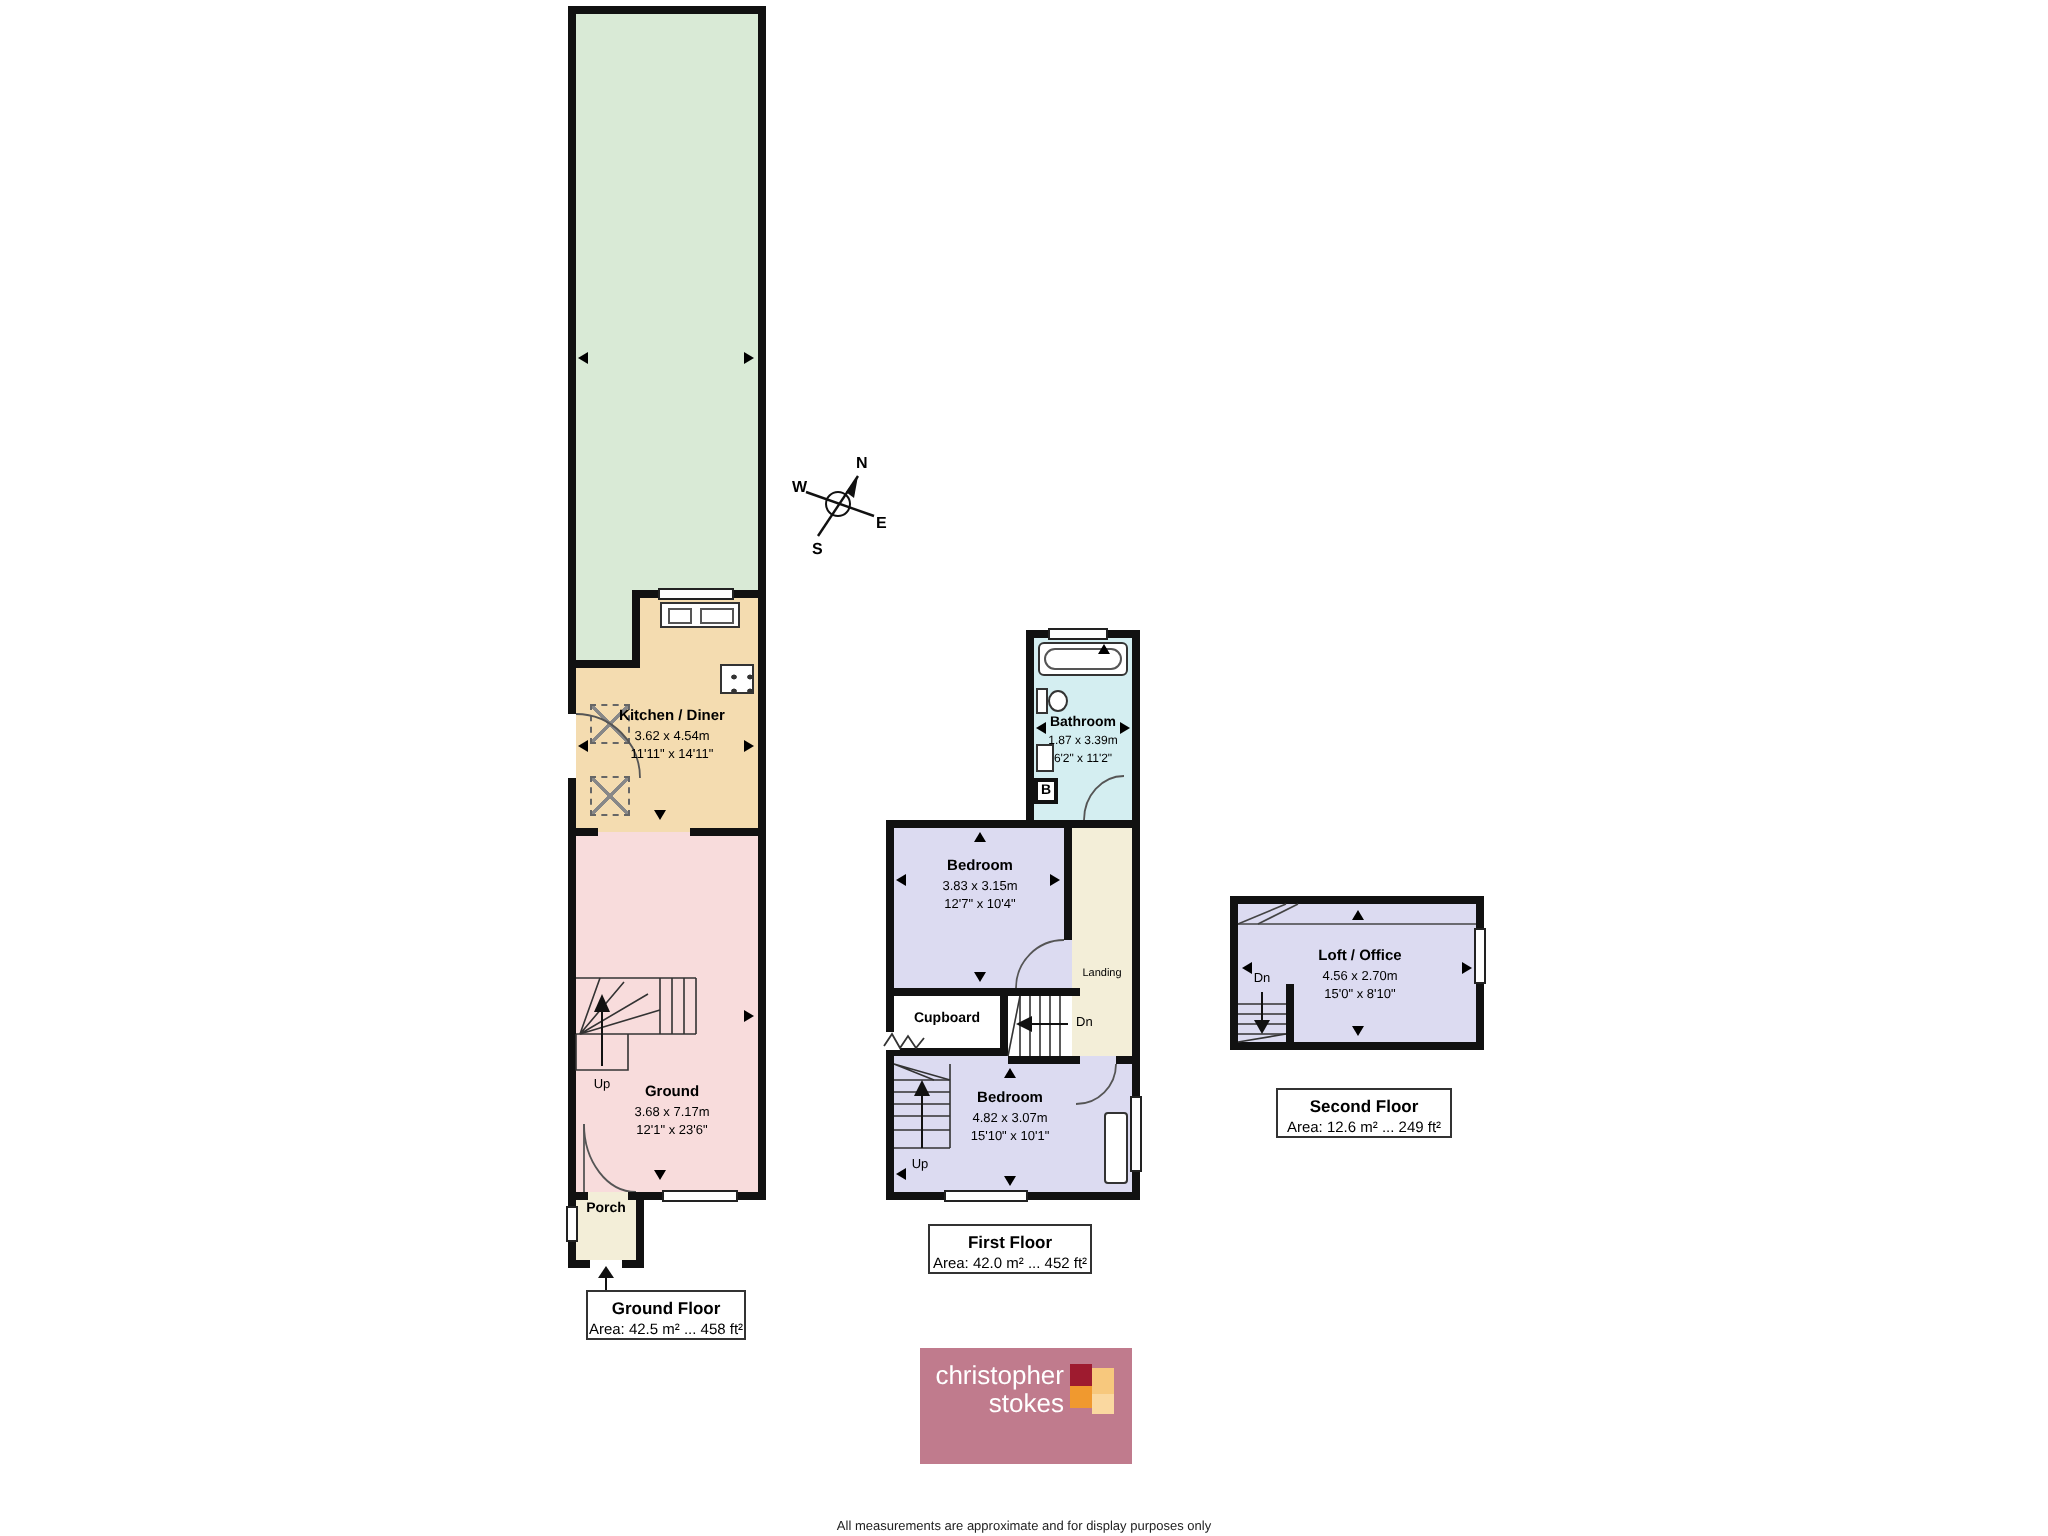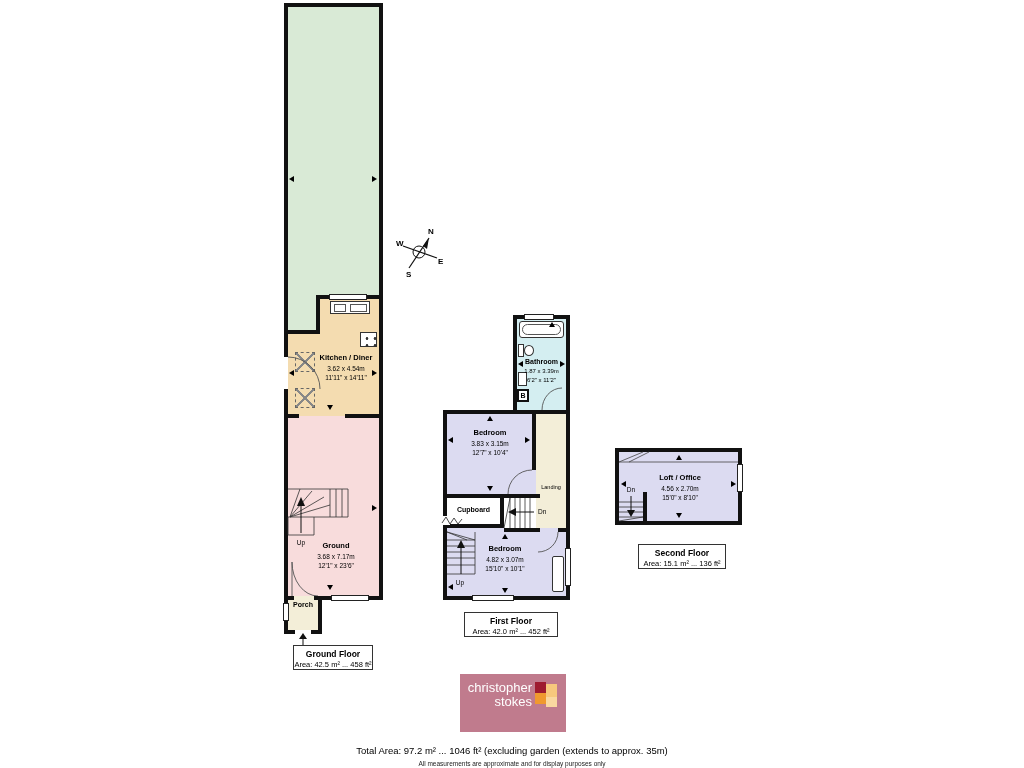--- a/index.html
+++ b/index.html
@@ -56,21 +56,21 @@
   <div class="fixture" style="left:360px; top:332px; width:17px; height:15px;
               background-image: radial-gradient(#333 1.2px, transparent 1.6px);
               background-size: 8px 7px; background-position: 2px 2px;"></div>
   <div class="sky" style="left:295px; top:352px;"></div>
   <div class="sky" style="left:295px; top:388px;"></div>
 
   <div class="gap" style="left:284px; top:357px; width:4px; height:32px; background:#fff;"></div>
   <svg class="ov" style="left:288px; top:357px;" width="32" height="32">
     <path d="M0,0 A32,32 0 0 1 32,32" fill="none" stroke="#555" stroke-width="0.9"></path>
   </svg>
-  <div class="rtext" style="left:306px; top:352px; width:80px;">
+  <div class="rtext" style="left:296px; top:352px; width:80px;">
     <div class="rname">Kitchen / Diner</div>
     <div class="rdim">3.62 x 4.54m</div>
     <div class="rdim">11'11" x 14'11"</div>
   </div>
   <div class="tri-l" style="left:289px; top:370px;"></div>
   <div class="tri-r" style="left:372px; top:370px;"></div>
 
   <div class="gap" style="left:299px; top:414px; width:46px; height:4px; background:linear-gradient(#f4dcb0 50%, #f8dcdc 50%);"></div>
   <div class="tri-d" style="left:327px; top:405px;"></div>
   <div class="tri-u" style="left:327px; top:421px;"></div>
@@ -222,21 +222,21 @@
     <div class="rdim">15'10" x 10'1"</div>
   </div>
   <div class="tri-u" style="left:502px; top:534px;"></div>
   <div class="tri-d" style="left:502px; top:588px;"></div>
   <div class="tri-l" style="left:448px; top:584px;"></div>
 
   <div class="win" style="left:472px; top:595px; width:42px; height:6px;"></div>
   <div class="win" style="left:565px; top:548px; width:6px; height:38px;"></div>
   <div class="fixture" style="left:552px; top:556px; width:12px; height:36px; border-radius:2px;"></div>
 
-  <div class="floorbox" style="left:464px; top:612px; width:94px; height:25px;">
+  <div class="floorbox" style="left:464px; top:612px; width:82px; height:25px;">
     <div class="ftitle">First Floor</div>
     <div class="farea">Area: 42.0 m² ... 452 ft²</div>
   </div>
 
   <div class="room" style="left:615px; top:448px; width:127px; height:77px; background:#dcdbf1;"></div>
 
   <svg class="ov" style="left:619px; top:452px;" width="119" height="16">
     <line x1="0" y1="10" x2="119" y2="10" stroke="#444" stroke-width="0.8"></line>
     <line x1="0" y1="10" x2="24" y2="0" stroke="#444" stroke-width="0.8"></line>
     <line x1="10" y1="10" x2="30" y2="0" stroke="#444" stroke-width="0.8"></line>
@@ -258,28 +258,27 @@
     <div class="rdim">4.56 x 2.70m</div>
     <div class="rdim">15'0" x 8'10"</div>
   </div>
   <div class="tri-l" style="left:621px; top:481px;"></div>
   <div class="tri-r" style="left:731px; top:481px;"></div>
   <div class="tri-u" style="left:676px; top:455px;"></div>
   <div class="tri-d" style="left:676px; top:513px;"></div>
 
   <div class="floorbox" style="left:638px; top:544px; width:88px; height:25px;">
     <div class="ftitle">Second Floor</div>
-    <div class="farea">Area: 15.1 m² ... 136 ft²</div>
+    <div class="farea">Area: 12.6 m² ... 249 ft²</div>
   </div>
 
   <div class="logo" style="left:460px; top:674px; width:106px; height:58px; background:#c07b8d;">
     <div class="logo-text" style="left:6px; top:7px; width:66px;">christopher</div>
     <div class="logo-text" style="left:6px; top:21px; width:66px;">stokes</div>
     <div class="lg-sq" style="left:75px; top:8px;  width:11px; height:11px; background:#9e1b2f;"></div>
     <div class="lg-sq" style="left:86px; top:10px; width:11px; height:13px; background:#f7c87d;"></div>
     <div class="lg-sq" style="left:75px; top:19px; width:11px; height:11px; background:#f0992f;"></div>
     <div class="lg-sq" style="left:86px; top:23px; width:11px; height:10px; background:#fad8a0;"></div>
   </div>
 
-  <div class="footer-line" style="top:745px; font-size:9.5px;">Total Area: 97.2 m² ... 1046 ft² (excluding garden (extends to approx. 35m)</div>
   <div class="footer-line" style="top:760px; font-size:6.5px; color:#222;">All measurements are approximate and for display purposes only</div>
 
 </div>
 
 </body></html>

